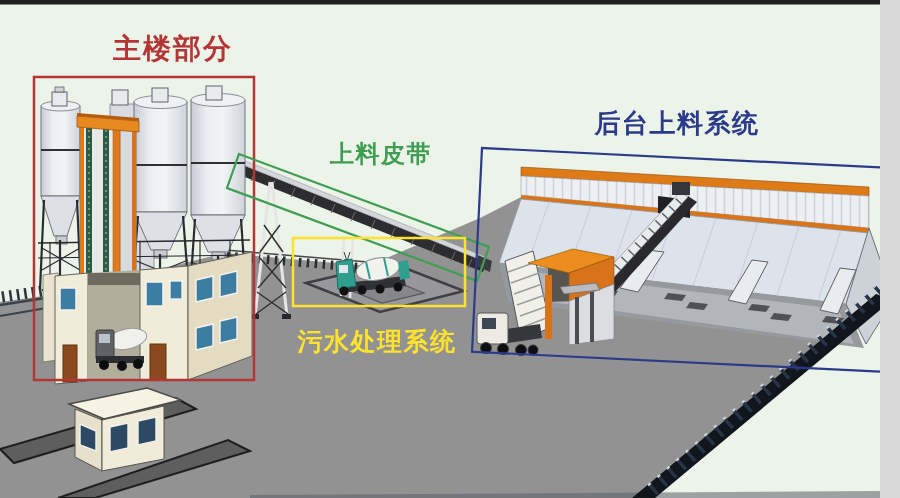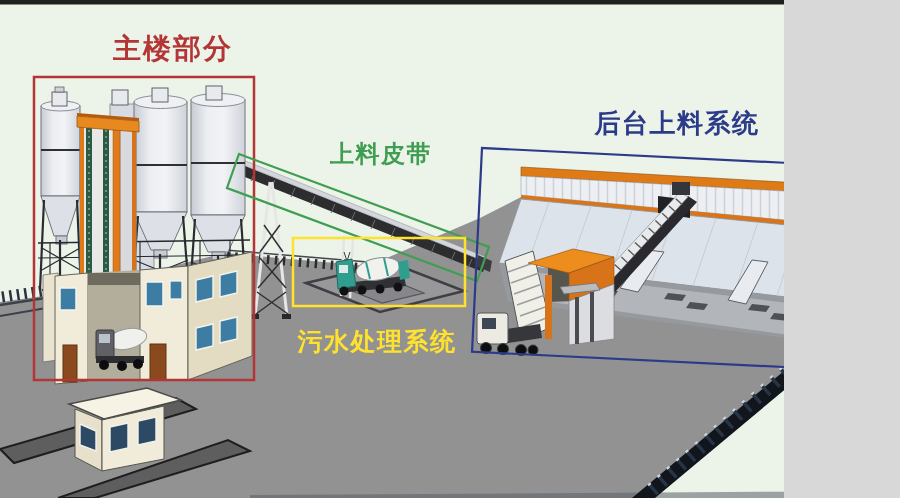--- a/index.html
+++ b/index.html
@@ -1,16 +1,16 @@
 <!DOCTYPE html>
 <html><head>
 <meta charset="utf-8">
 <style>
   html,body{margin:0;padding:0;background:#d8d8d8;}
-  .stage{position:relative;width:784px;height:498px;overflow:hidden;background:#ecf3e9;
+  .stage{position:relative;width:880px;height:498px;overflow:hidden;background:#ecf3e9;
          font-family:"Liberation Sans", sans-serif;}
   svg{display:block}
   text.anno{font-family:"Liberation Sans", sans-serif;font-weight:bold;}
 </style>
 </head>
 <body>
 
 <div class="stage">
 <svg width="900" height="498" viewBox="0 0 900 498">
   <defs>

